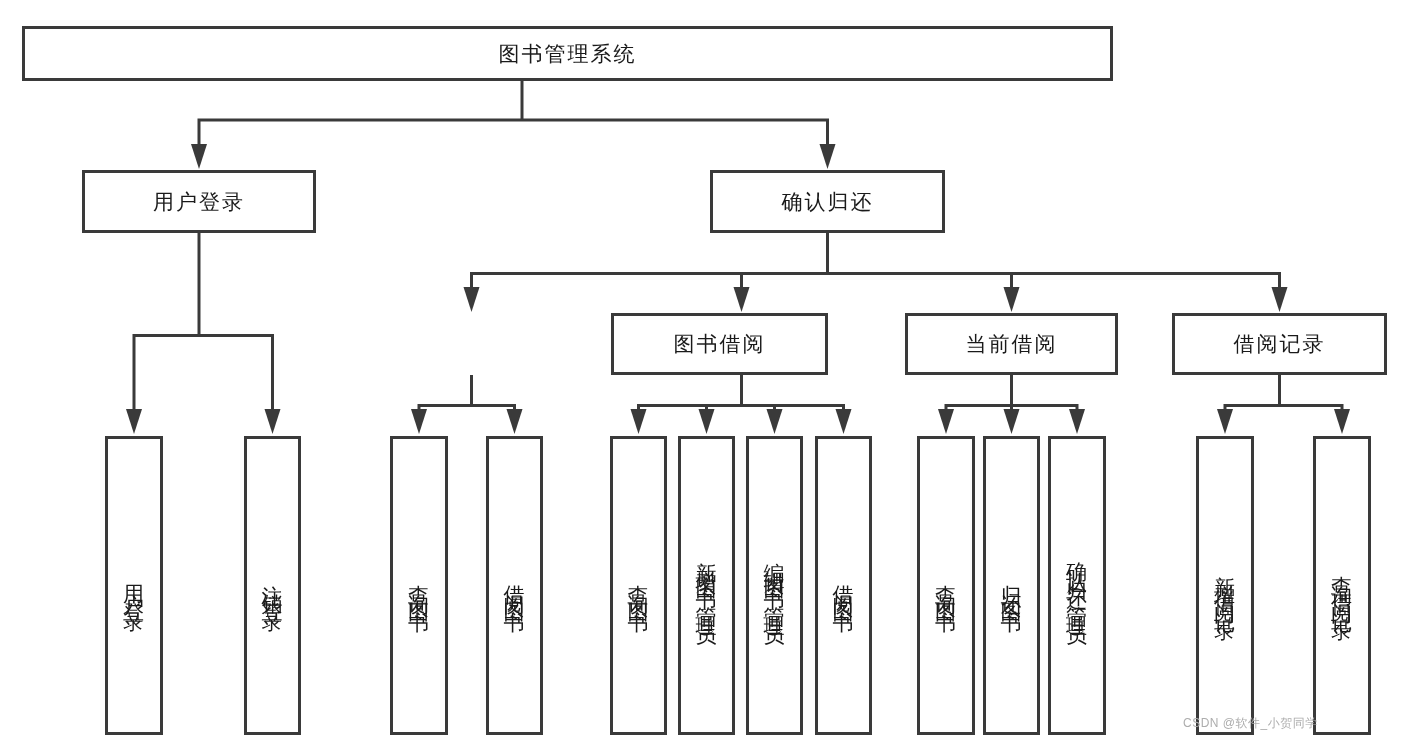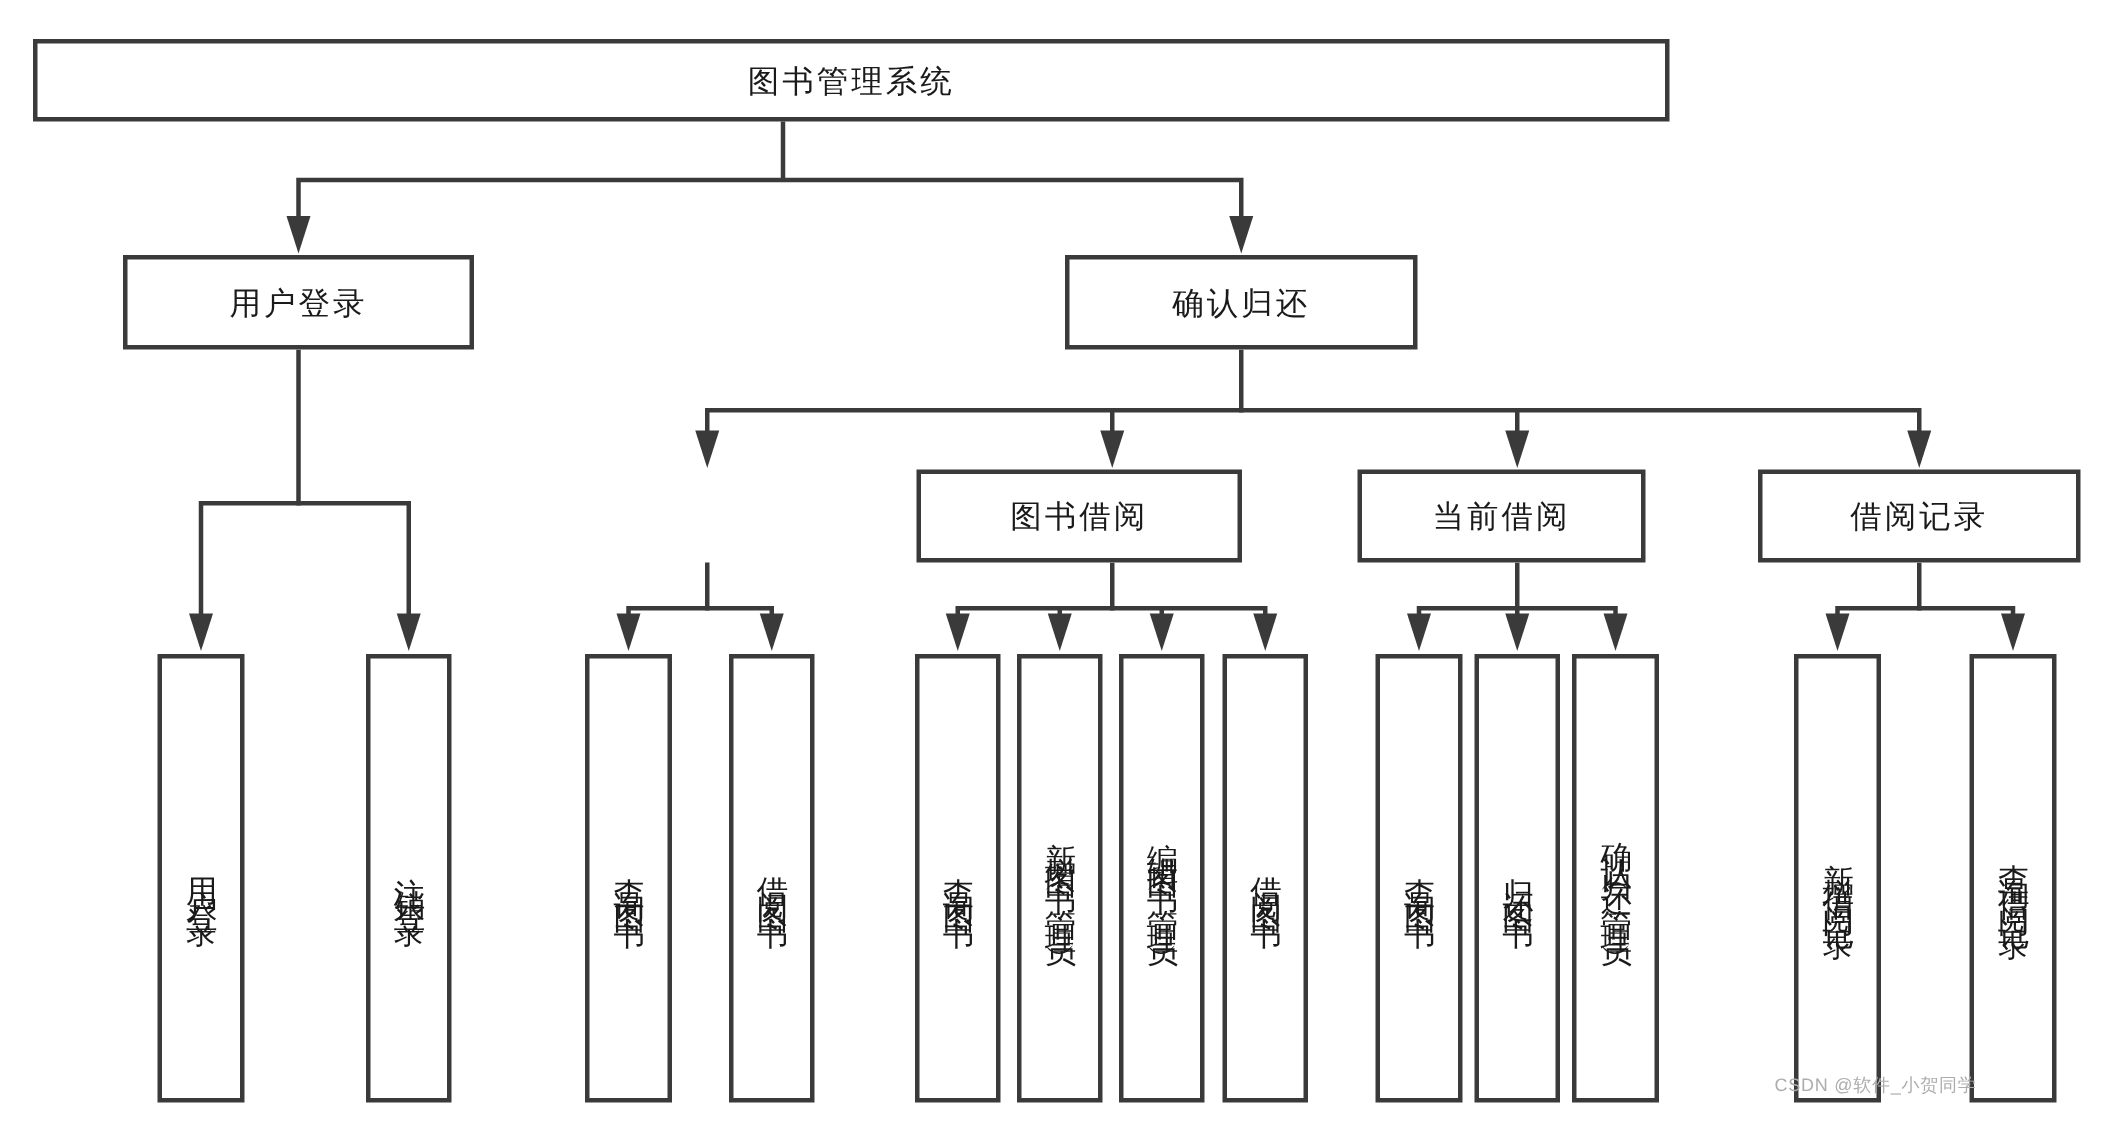--- a/index.html
+++ b/index.html
@@ -112,21 +112,21 @@
   <div class="node hbox" style="left:82px; top:170px; width:234px; height:63px">
     <span class="label">用户登录</span>
   </div>
   <div class="node hbox" style="left:710px; top:170px; width:235px; height:63px">
     <span class="label">确认归还</span>
   </div>
 
   <div class="node hbox" style="left:611px; top:313px; width:217px; height:62px">
     <span class="label">图书借阅</span>
   </div>
-  <div class="node hbox" style="left:905px; top:313px; width:192px; height:62px">
+  <div class="node hbox" style="left:905px; top:313px; width:213px; height:62px">
     <span class="label">当前借阅</span>
   </div>
   <div class="node hbox" style="left:1172px; top:313px; width:215px; height:62px">
     <span class="label">借阅记录</span>
   </div>
 
   <div class="node vbox" style="left:105px; top:436px; width:58px; height:299px">
     <span class="label">用户登录</span>
   </div>
   <div class="node vbox" style="left:244px; top:436px; width:57px; height:299px">

